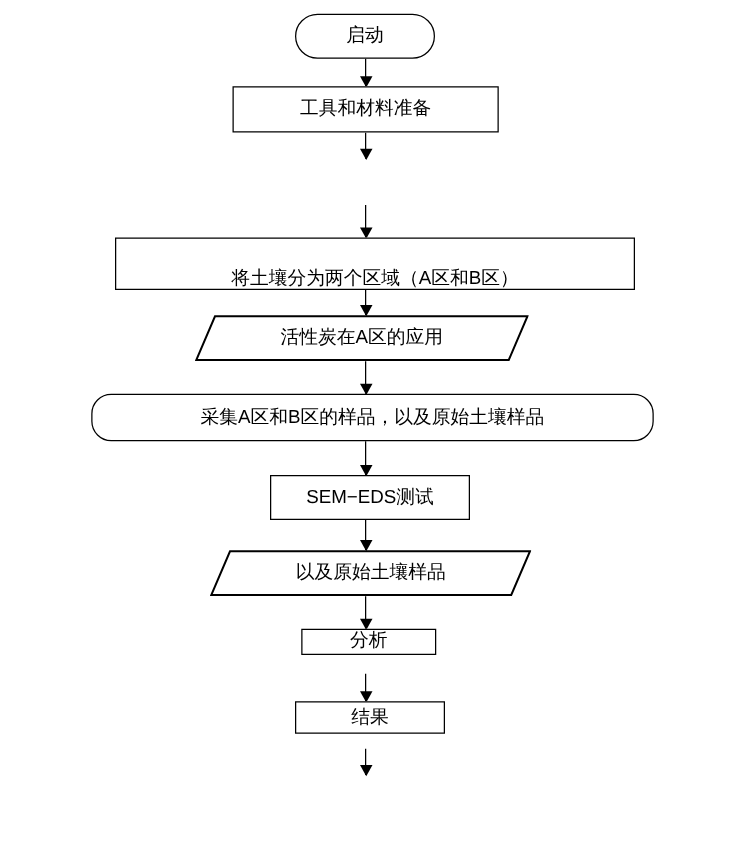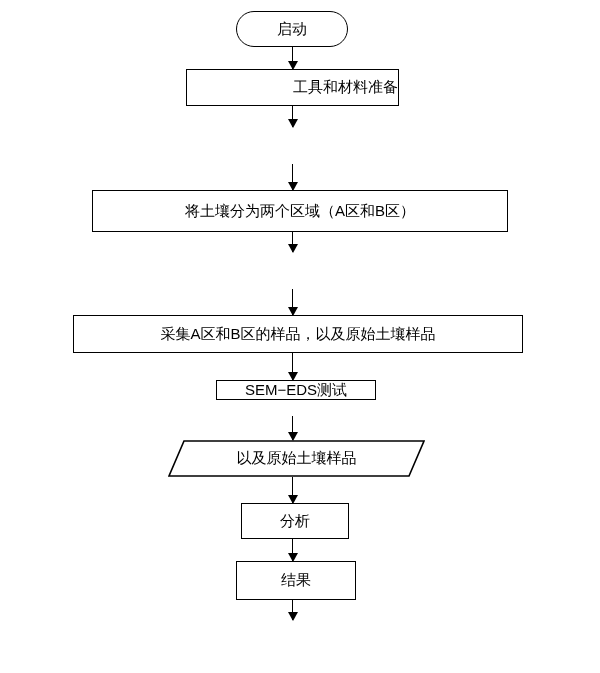--- a/index.html
+++ b/index.html
@@ -83,47 +83,53 @@
   <div class="arrow" style="left:292px; top:353px; height:27px;"></div>
   <div class="arrow" style="left:292px; top:416px; height:24px;"></div>
   <div class="arrow" style="left:292px; top:477px; height:26px;"></div>
   <div class="arrow" style="left:292px; top:539px; height:22px;"></div>
   <div class="arrow" style="left:292px; top:599px; height:21px;"></div>
 
   <div class="node terminator" style="left:236px; top:11px; width:112px; height:36px;">
     <span class="label">启动</span>
   </div>
 
-  <div class="node process" style="left:186px; top:69px; width:213px; height:37px;justify-content:flex-end;">
+  <div class="node process" style="left:186px; top:69px; width:213px; height:37px;">
     <span class="label">工具和材料准备</span>
   </div>
 
 
-  <div class="node process" style="left:92px; top:190px; width:416px; height:42px;">
+  <div class="node process" style="left:92px; top:190px; width:416px; height:42px;align-items:flex-end;">
     <span class="label">将土壤分为两个区域（A区和B区）</span>
   </div>
 
+  <div class="node data" style="left:156px; top:252px; width:267px; height:37px;">
+    <svg viewBox="0 0 267 37" preserveAspectRatio="none">
+      <polygon points="16,1 266,1 251,36 1,36" fill="#ffffff" stroke="#000000" stroke-width="1.6"></polygon>
+    </svg>
+    <span class="label">活性炭在A区的应用</span>
+  </div>
 
-  <div class="node process" style="left:73px; top:315px; width:450px; height:38px;">
+  <div class="node process" style="left:73px; top:315px; width:450px; height:38px;border-radius:16px;">
     <span class="label">采集A区和B区的样品，以及原始土壤样品</span>
   </div>
 
-  <div class="node process" style="left:216px; top:380px; width:160px; height:20px;">
+  <div class="node process" style="left:216px; top:380px; width:160px; height:36px;">
     <span class="label">SEM−EDS测试</span>
   </div>
 
   <div class="node data" style="left:168px; top:440px; width:257px; height:37px;">
     <svg viewBox="0 0 257 37" preserveAspectRatio="none">
       <polygon points="16,1 256,1 241,36 1,36" fill="#ffffff" stroke="#000000" stroke-width="1.6"></polygon>
     </svg>
     <span class="label">以及原始土壤样品</span>
   </div>
 
-  <div class="node process" style="left:241px; top:503px; width:108px; height:36px;">
+  <div class="node process" style="left:241px; top:503px; width:108px; height:21px;">
     <span class="label">分析</span>
   </div>
 
-  <div class="node process" style="left:236px; top:561px; width:120px; height:39px;">
+  <div class="node process" style="left:236px; top:561px; width:120px; height:26px;">
     <span class="label">结果</span>
   </div>
 
 
 </div>
 
 </body></html>

